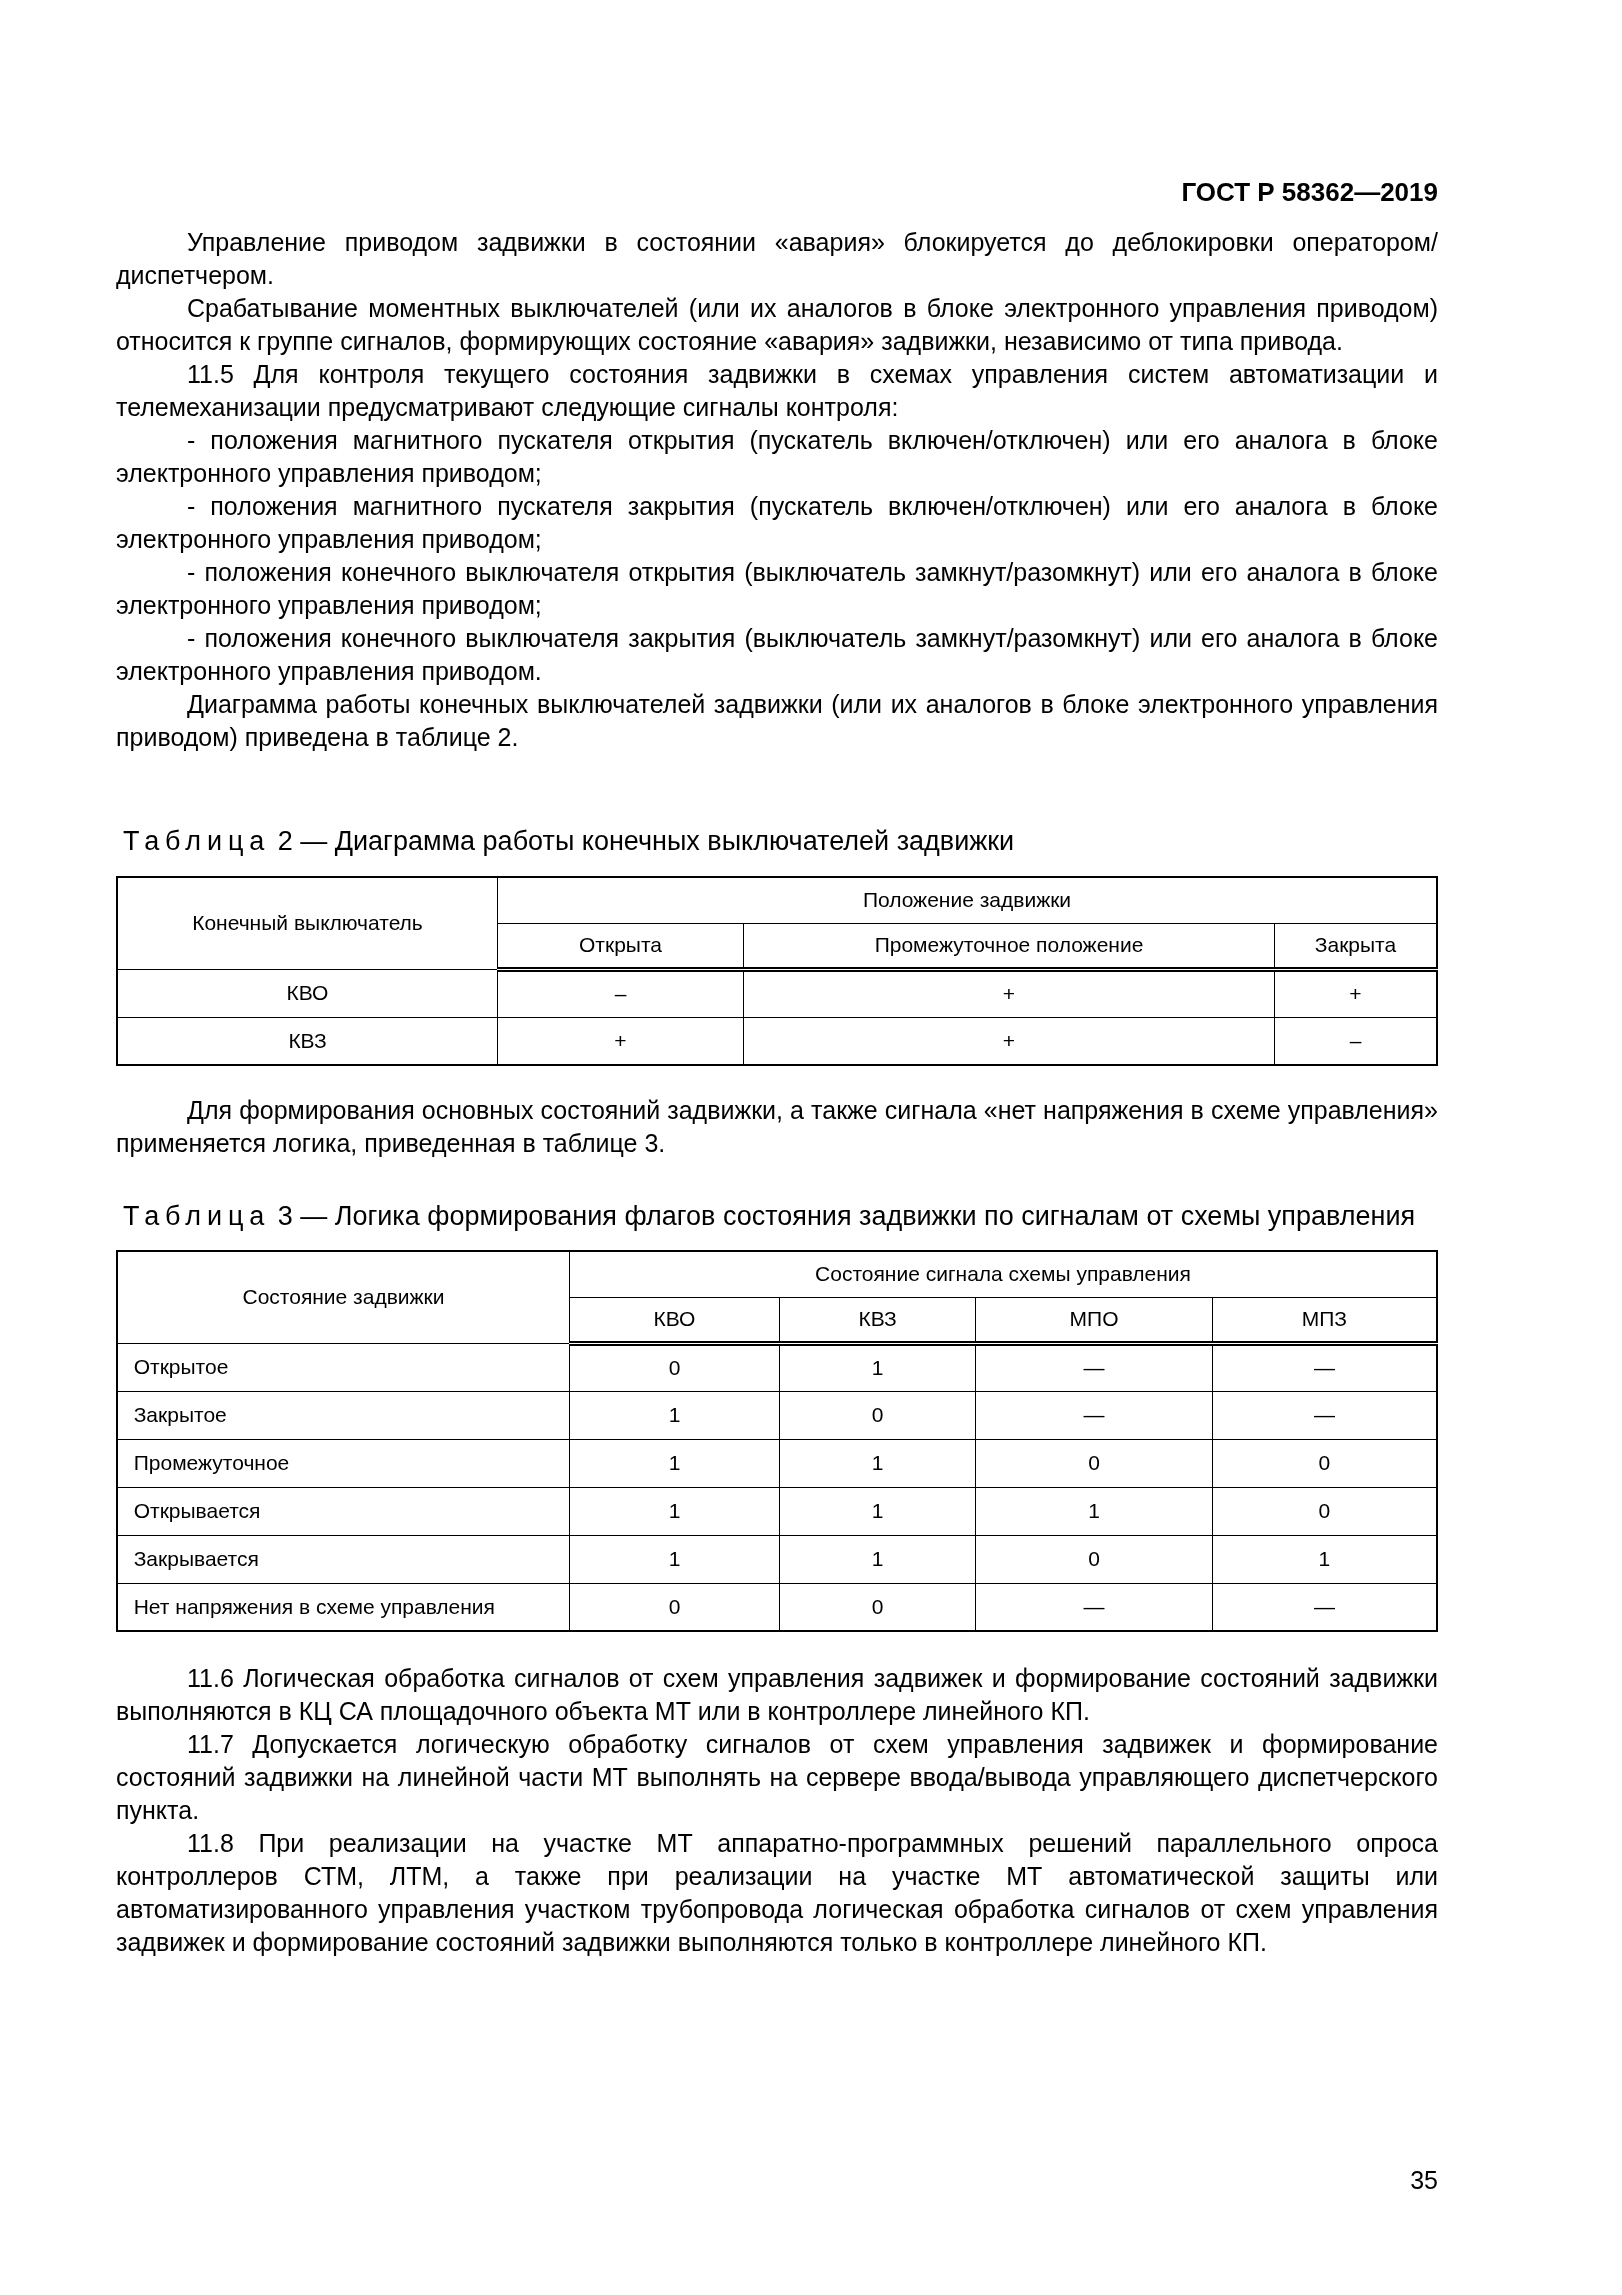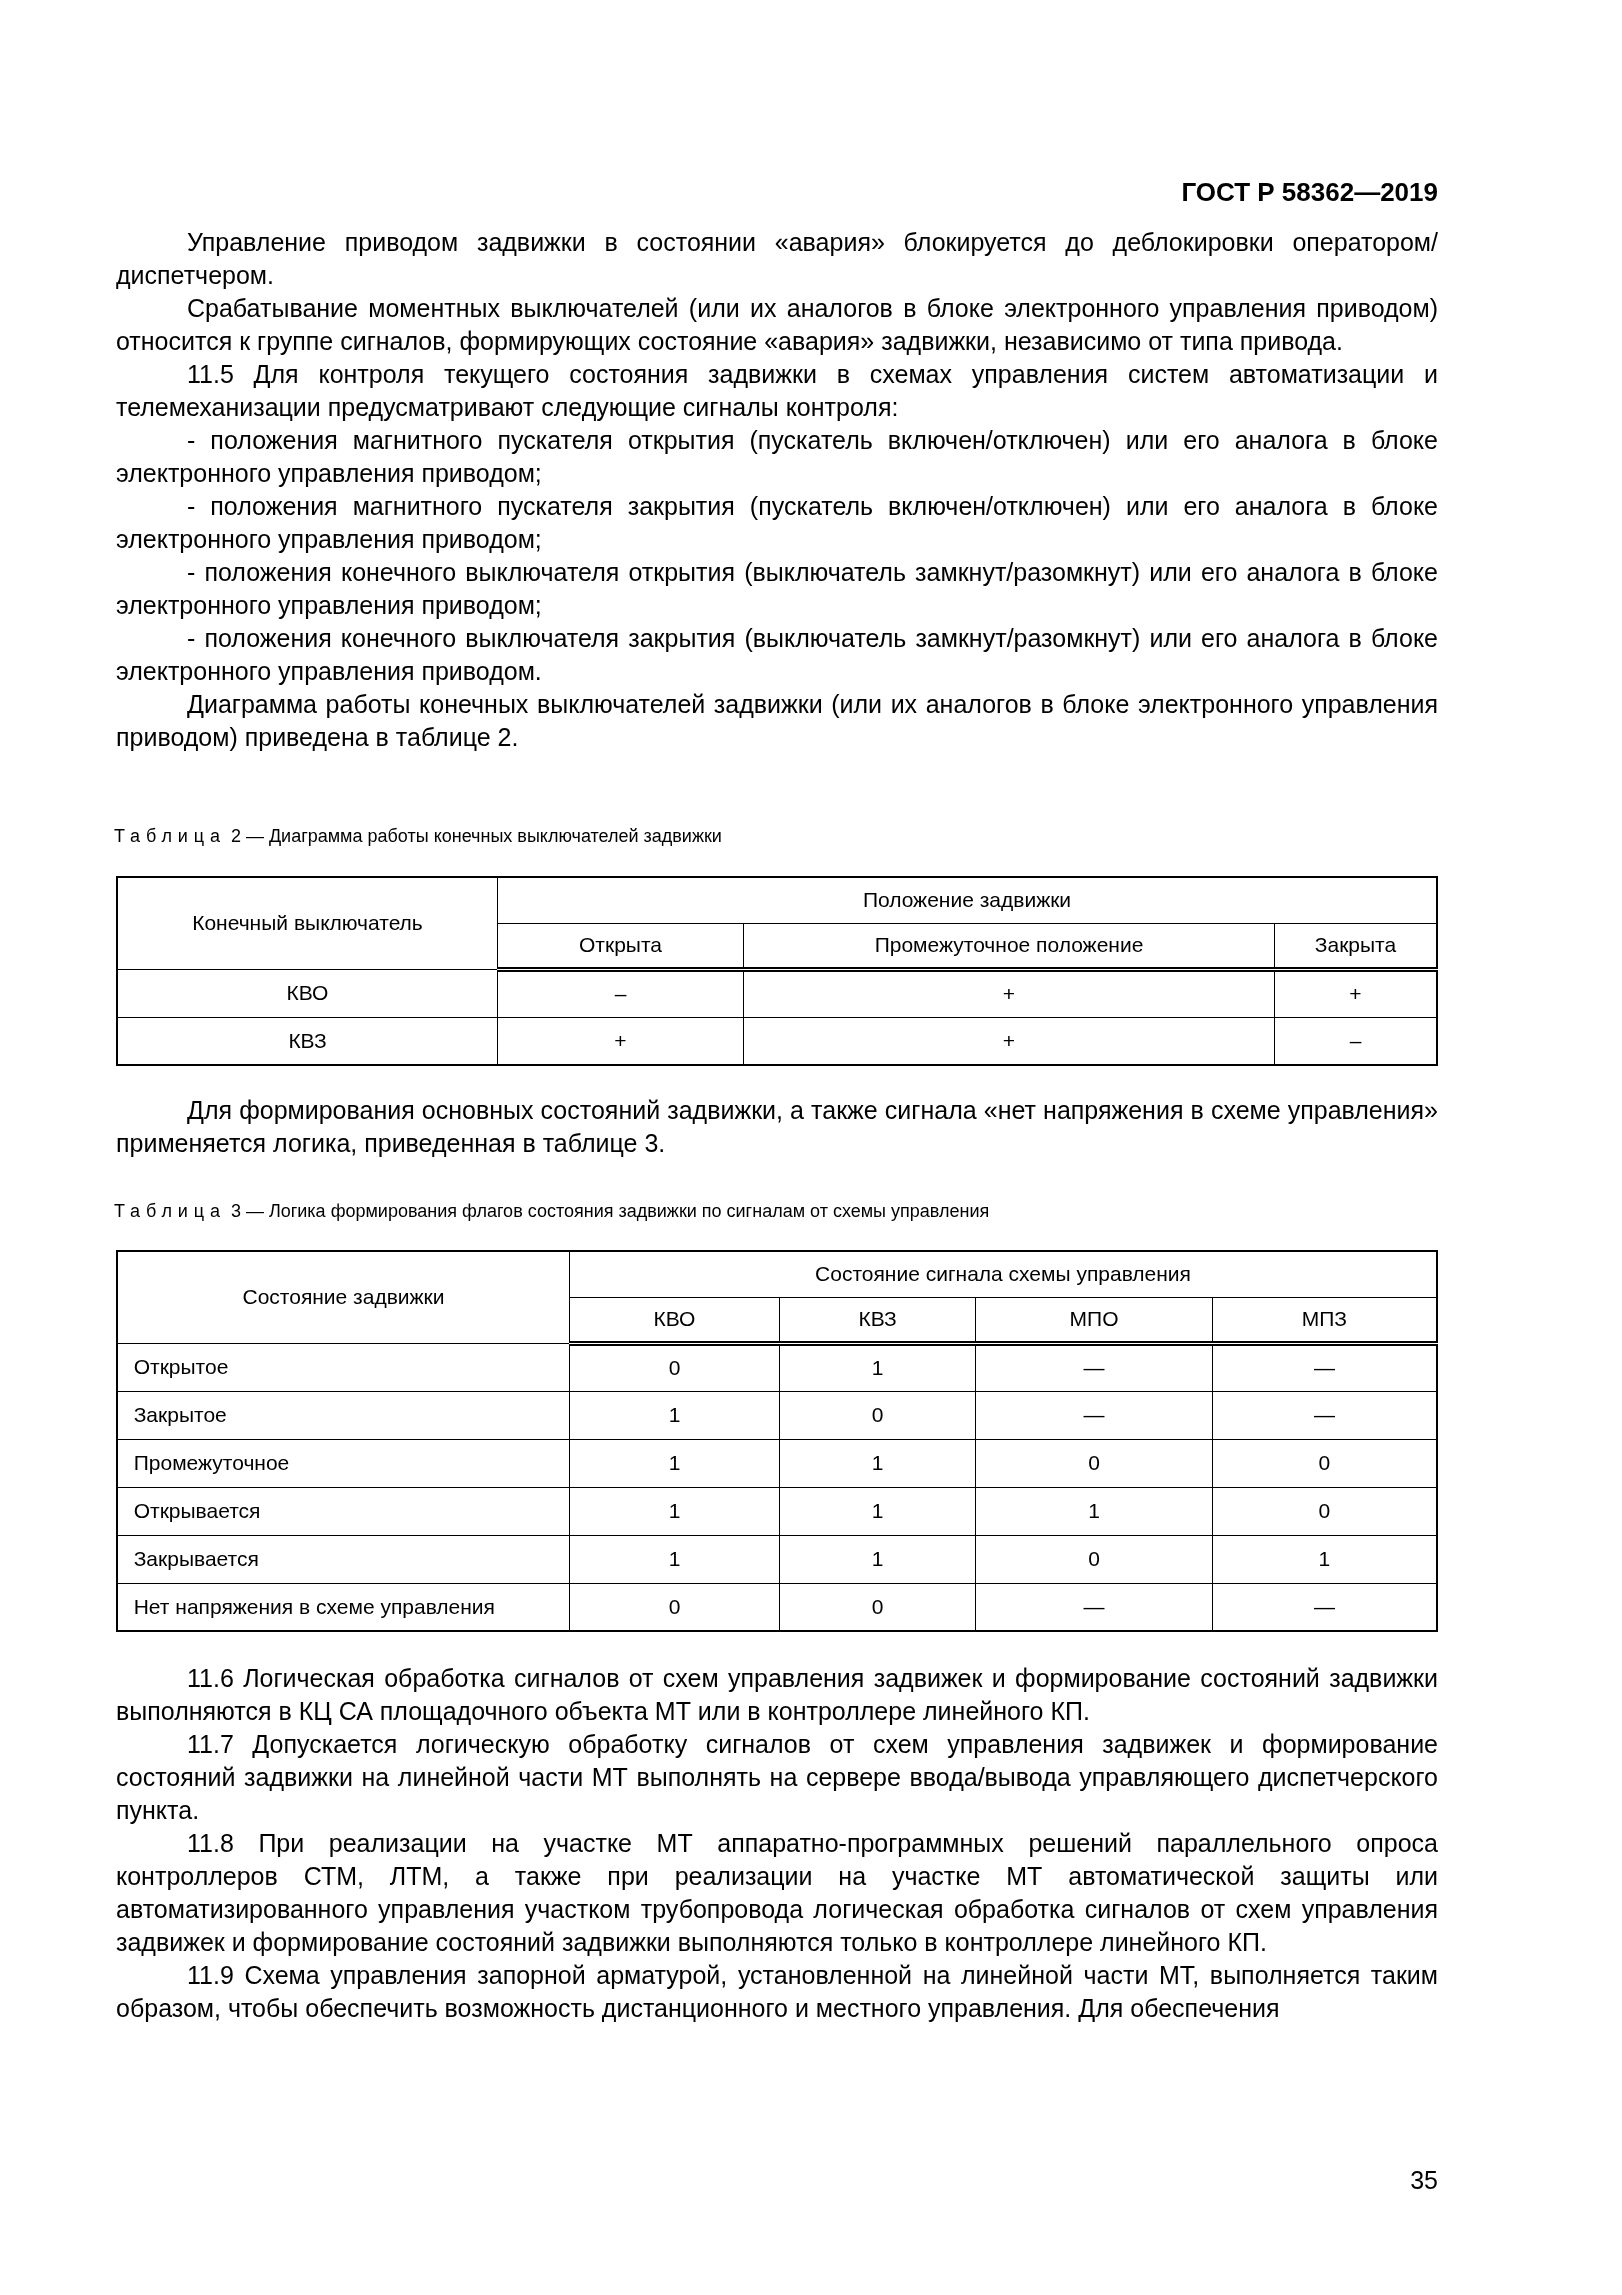--- a/index.html
+++ b/index.html
@@ -1,20 +1,20 @@
 <!DOCTYPE html>
 <html style="font-size:10.5px"><head>
 <meta charset="utf-8">
 <style>
   html, body { margin: 0; padding: 0; background: #ffffff; }
   body { width: 1623px; height: 2295px; position: relative; font-family: "Liberation Sans", sans-serif; color: #000; }
   .header { position: absolute; right: 185px; top: 145px; font-weight: bold; font-size: 26px; margin-top: 32px; }
   .body-text { position: absolute; left: 116px; width: 1322px; font-size: 25px; line-height: 33px; text-align: justify; }
   .body-text p { margin: 0; text-indent: 71px; }
-  .caption { position: absolute; left: 114px; font-size: 18px; }
+  .caption { position: absolute; left: 123px; font-size: 27px; }
   .caption .sp { letter-spacing: 5.9px; }
   table { position: absolute; left: 116px; width: 1322px; border-collapse: collapse; font-size: 21px; }
   td, th { border: 1.3px solid #000; font-weight: normal; text-align: center; vertical-align: middle; padding: 0 6.5px; }
   table { border: 2.6px solid #000; }
   thead tr:last-child th { border-bottom: 5.2px double #000; }
   .t3 td.l { text-align: left; padding-left: 15.7px; }
   .pagenum { position: absolute; right: 185px; top: 2166px; font-size: 25px; }
 </style>
 </head>
 <body>
@@ -124,17 +124,16 @@
       <td>—</td>
       <td>—</td>
     </tr>
   </tbody>
 </table>
 
 <div class="body-text" style="top:1662px;">
   <p>11.6 Логическая обработка сигналов от схем управления задвижек и формирование состояний задвижки выполняются в КЦ СА площадочного объекта МТ или в контроллере линейного КП.</p>
   <p>11.7 Допускается логическую обработку сигналов от схем управления задвижек и формирование состояний задвижки на линейной части МТ выполнять на сервере ввода/вывода управляющего диспетчерского пункта.</p>
   <p>11.8 При реализации на участке МТ аппаратно-программных решений параллельного опроса контроллеров СТМ, ЛТМ, а также при реализации на участке МТ автоматической защиты или автоматизированного управления участком трубопровода логическая обработка сигналов от схем управления задвижек и формирование состояний задвижки выполняются только в контроллере линейного КП.</p>
-  <p>11.9 Схема управления запорной арматурой, установленной на линейной части МТ, выполняется таким образом, чтобы обеспечить возможность дистанционного и местного управления. Для обеспечения</p>
 </div>
 
 <div class="pagenum">35</div>
 
 
 </body></html>

